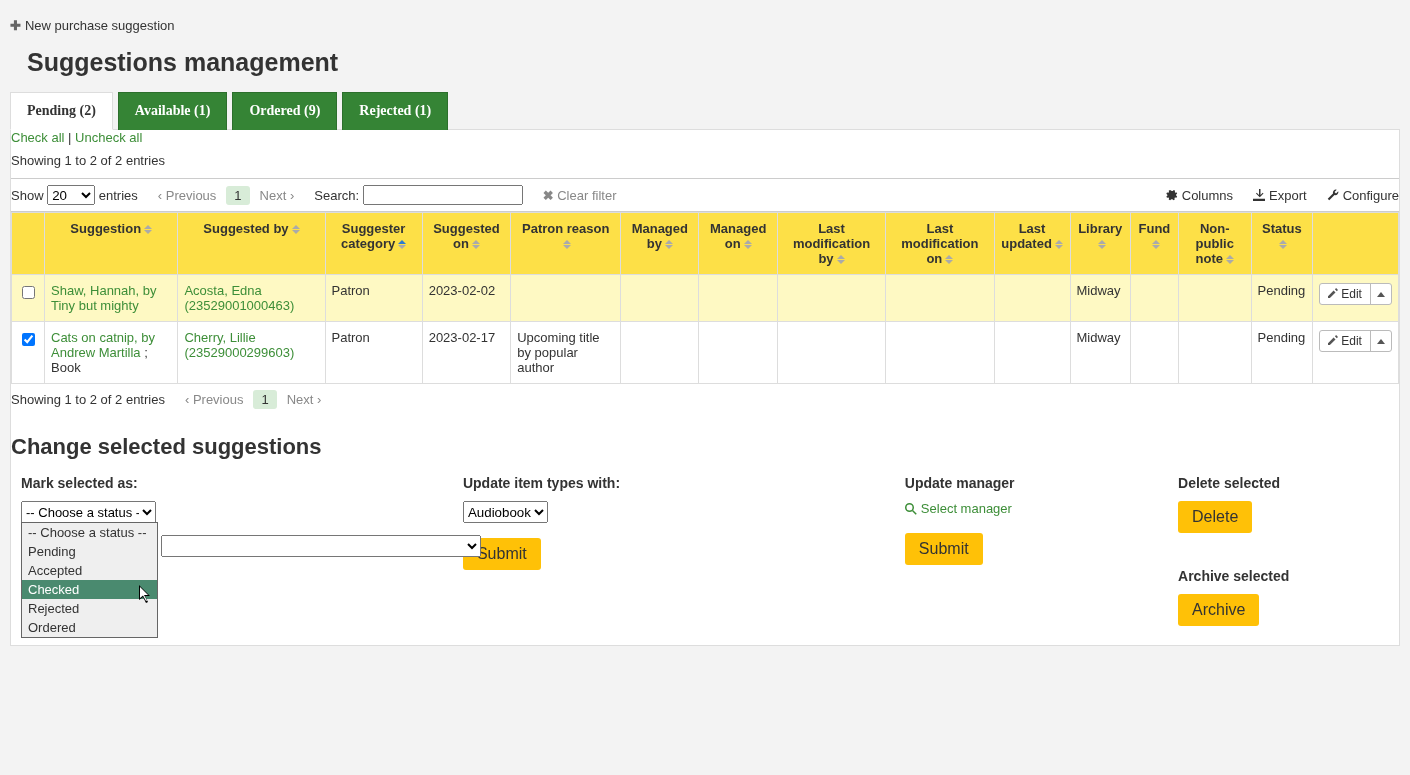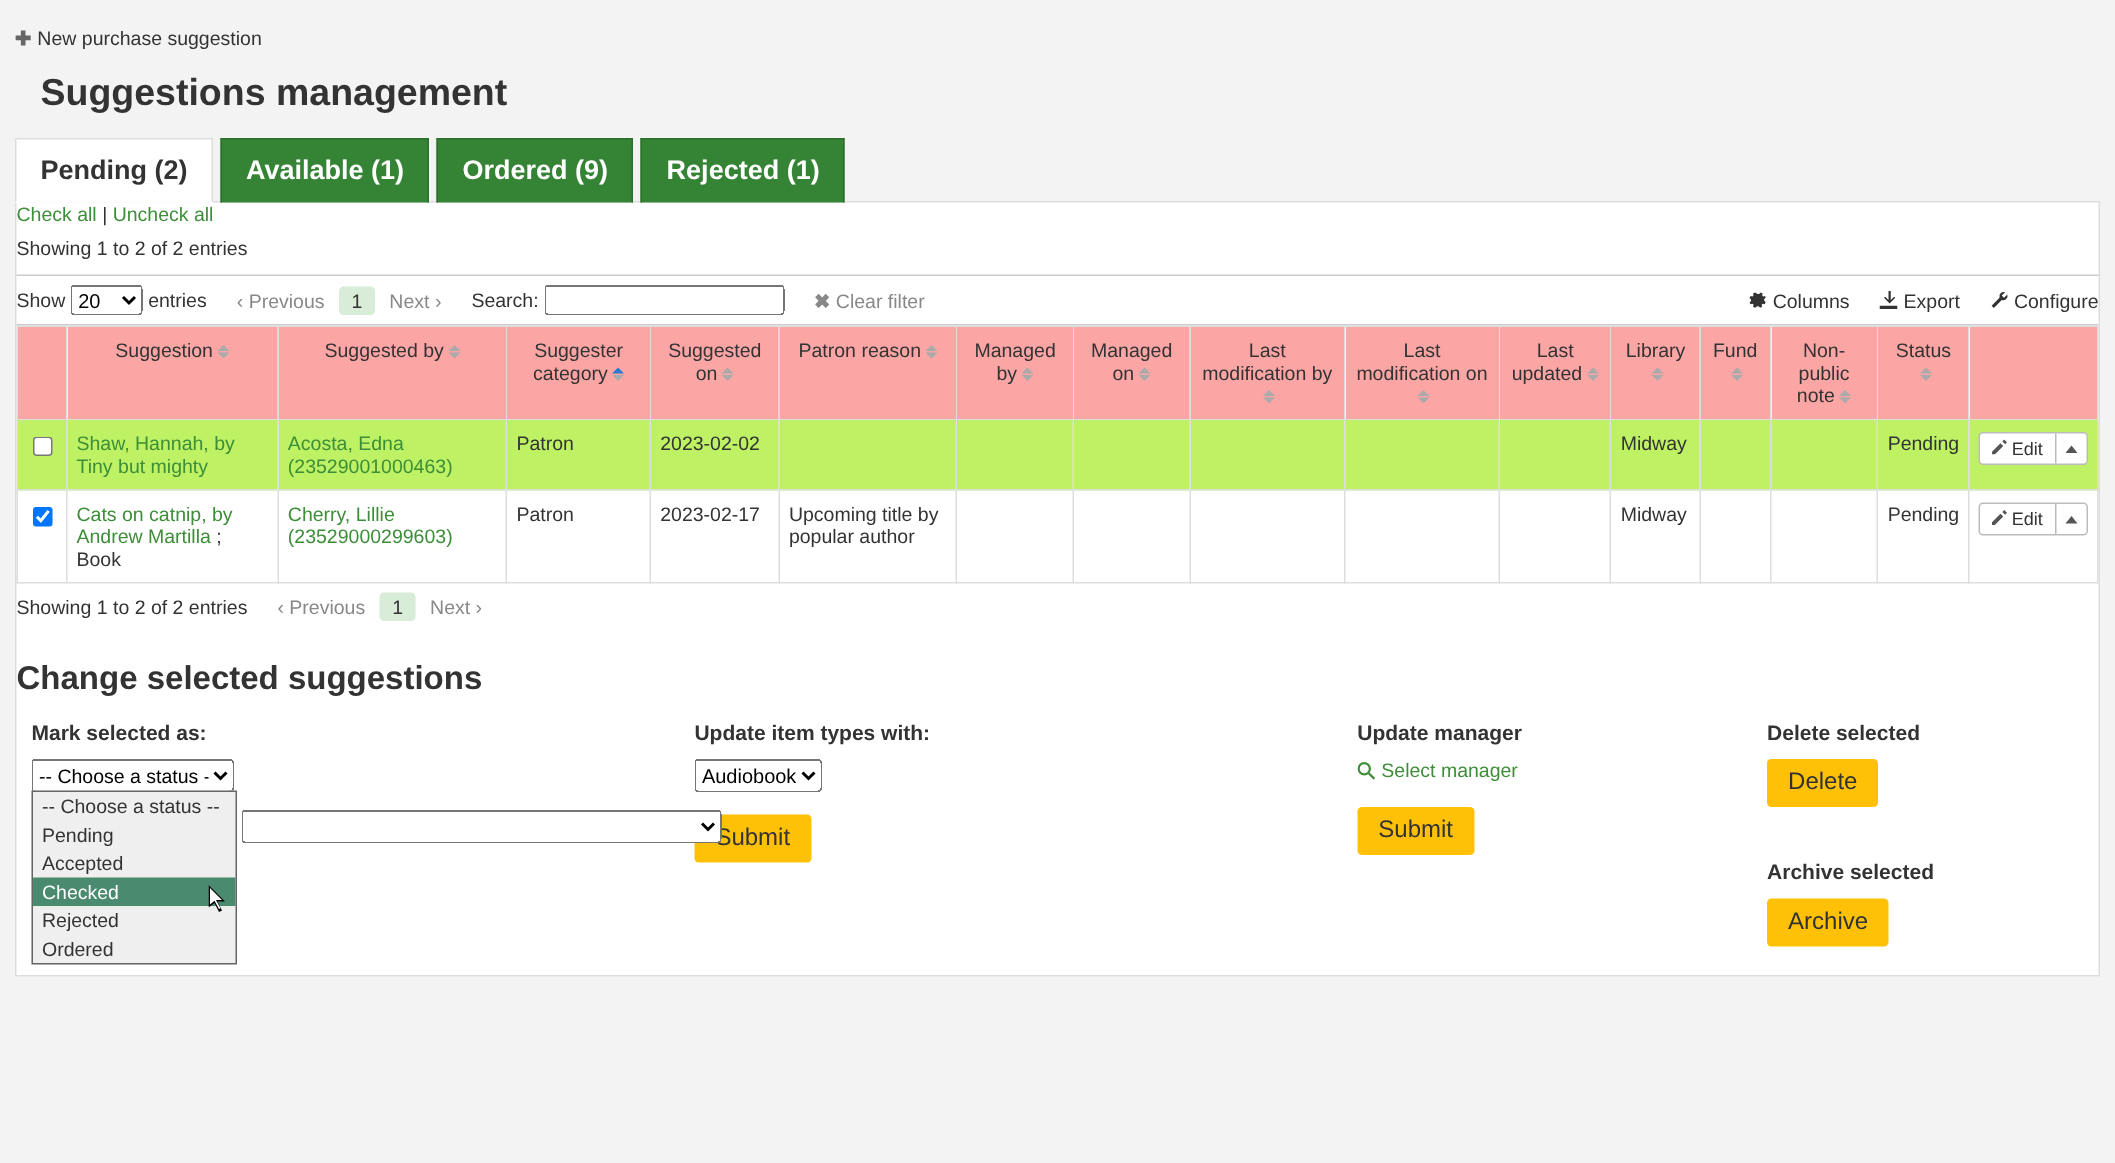--- a/index.html
+++ b/index.html
@@ -45,24 +45,25 @@
   font-size: 13px;
 }
 
 
 .tabs { display: flex; gap: 5px; }
 .tab {
   background: #358435;
   color: #fff;
   padding: 10px 16px;
   font-weight: bold;
-  font-size: 18px;
+  font-size: 14px;
   cursor: pointer;
   border: 1px solid #2c6f2c;
   border-bottom: none;
+  font-family: Liberation Serif, serif;
 }
 .tab.active {
   background: #fff;
   color: #333;
   border: 1px solid #ddd;
   border-bottom: 1px solid #fff;
   position: relative;
   z-index: 2;
 }
 .tab-panel {
@@ -111,41 +112,41 @@
   border-collapse: collapse;
   margin-top: 0;
 }
 table.data-table th, table.data-table td {
   border: 1px solid #ddd;
   padding: 8px 6px;
   vertical-align: top;
   text-align: left;
 }
 table.data-table th {
-  background: #fca5a5;
-  font-weight: normal;
+  background: #fde047;
+  font-weight: bold;
   text-align: center;
   position: relative;
   font-size: 13px;
 }
 .sort-icons {
   display: inline-block;
   vertical-align: middle;
   margin-left: 3px;
 }
 .sort-icons .up, .sort-icons .down {
   width: 0; height: 0;
   border-left: 4px solid transparent;
   border-right: 4px solid transparent;
   display: block;
 }
 .sort-icons .up { border-bottom: 4px solid #aaa; margin-bottom: 1px; }
 .sort-icons .down { border-top: 4px solid #aaa; }
 .sort-icons.asc .up { border-bottom-color: #2a7bd0; }
-tr.row-alt { background: #bef264; }
+tr.row-alt { background: #fef9c3; }
 .cb-col { width: 28px; text-align: center; }
 
 .edit-btn-group {
   display: inline-flex;
   border: 1px solid #bbb;
   border-radius: 3px;
   overflow: hidden;
   background: #fff;
 }
 .edit-btn-group .btn-part {

